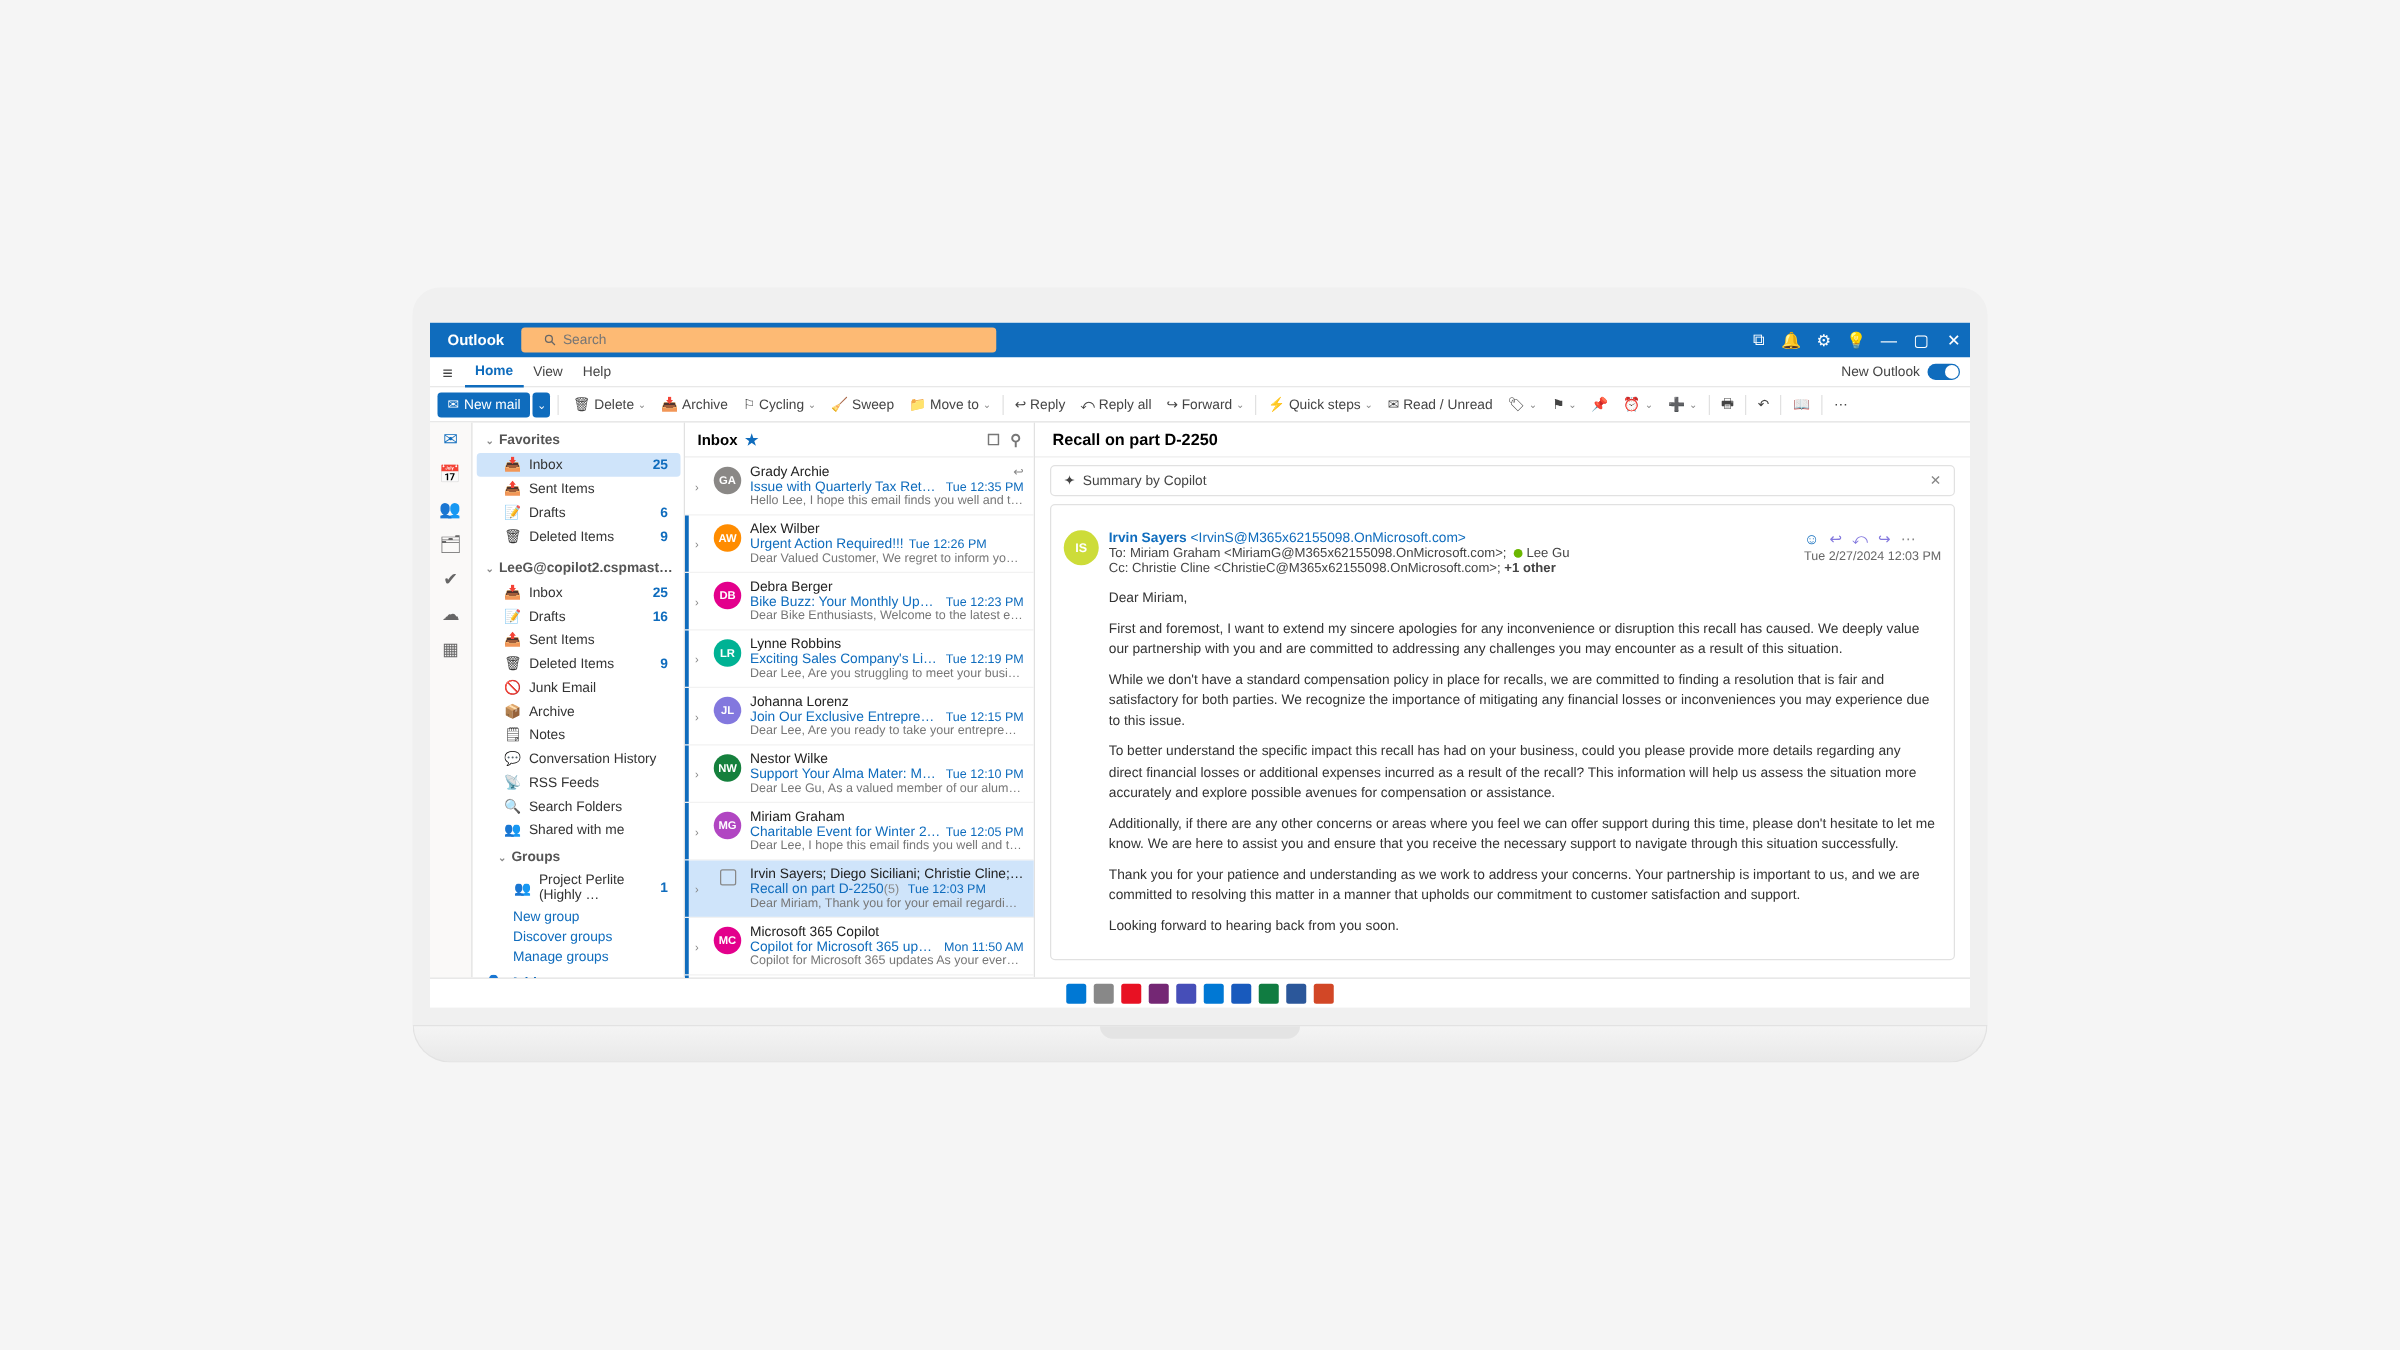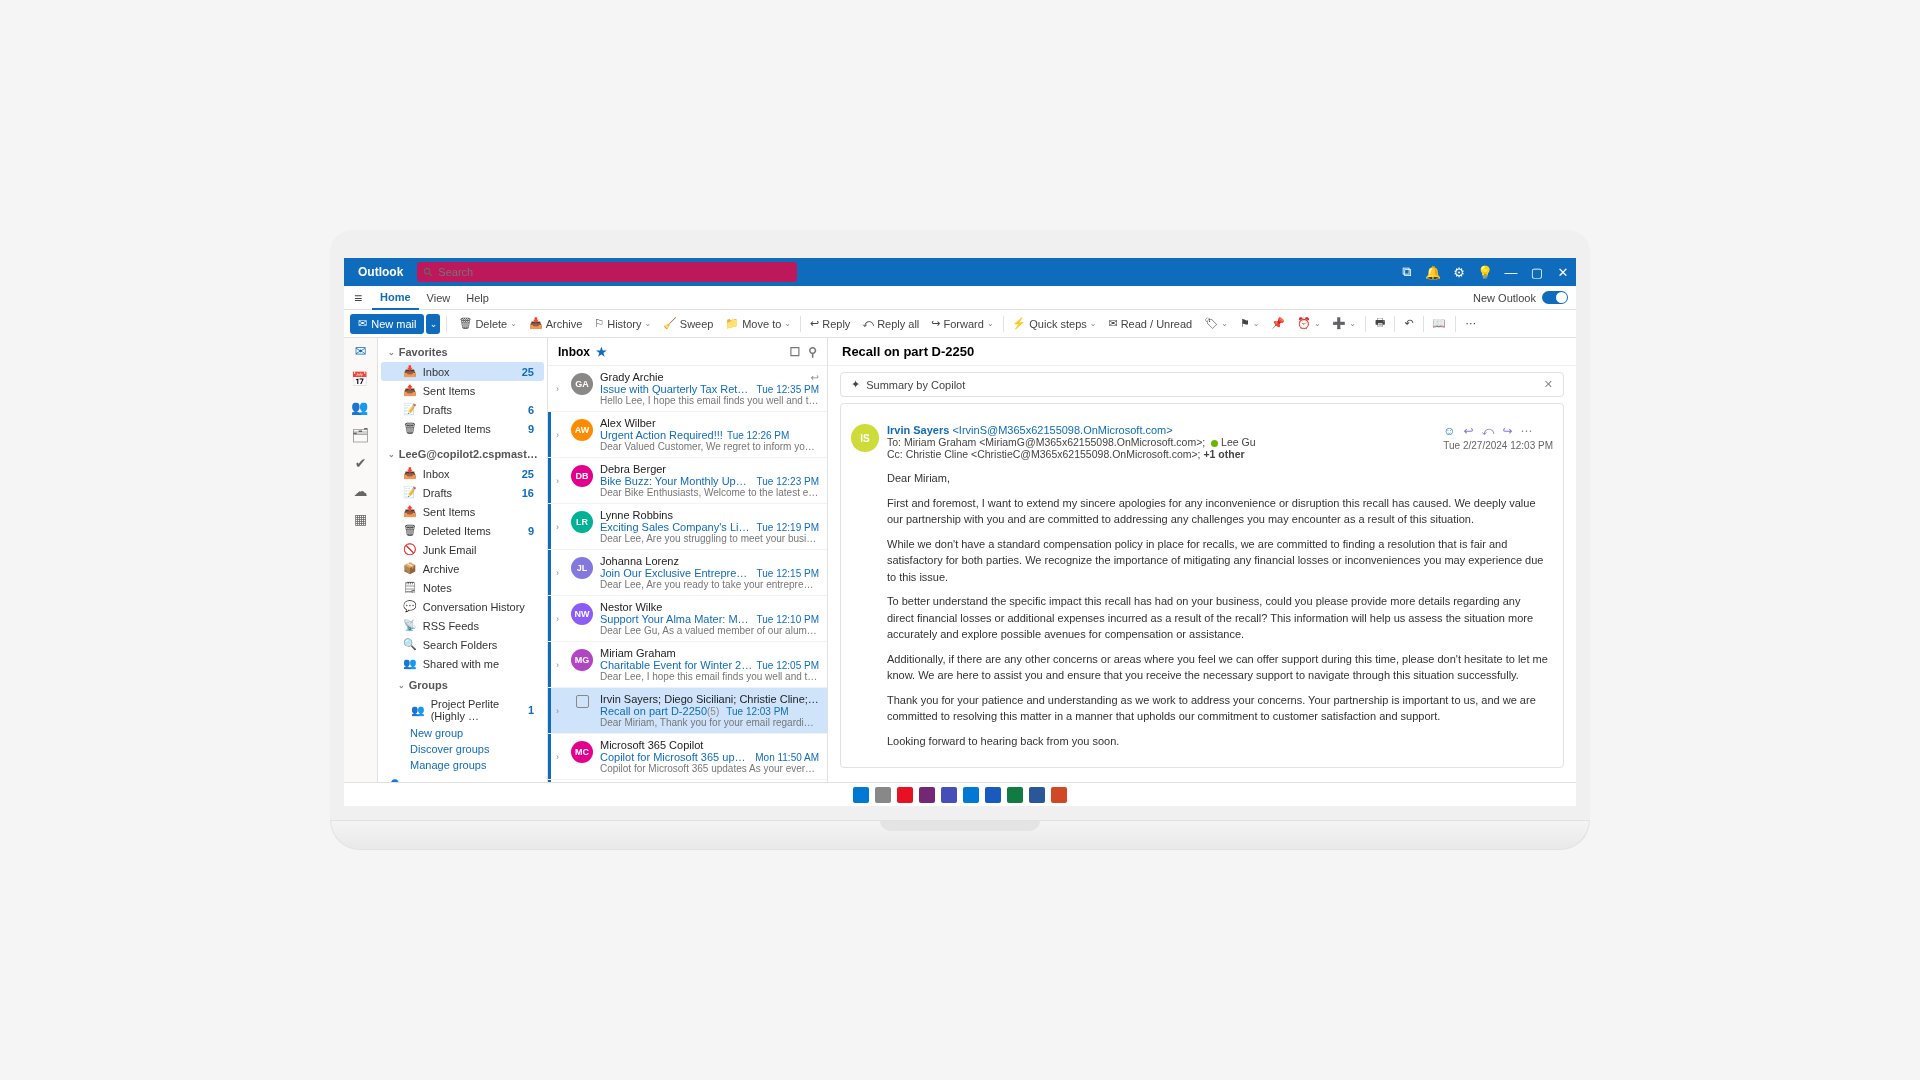--- a/index.html
+++ b/index.html
@@ -5,21 +5,21 @@
   * { box-sizing: border-box; margin:0; padding:0; font-family: "Segoe UI", Arial, sans-serif; }
   body { background:#f5f5f5; width:1920px; height:1080px; overflow:hidden; }
   .laptop { position:absolute; left:50%; top:50%; transform:translate(-50%,-50%); width:1260px; }
   .screen { background:#fff; border:14px solid #f0f0f0; border-top-width:28px; border-radius:22px 22px 0 0; height:590px; position:relative; overflow:hidden;}
   .camera { position:absolute; left:50%; top:-20px; width:6px;height:6px;border-radius:50%;background:#ccc;transform:translateX(-50%);}
   .base { height:30px; background:linear-gradient(#f4f4f4,#e9e9e9); border-radius:0 0 40px 40px; border:1px solid #e2e2e2;}
   .base::before{content:"";display:block;width:160px;height:10px;background:#e4e4e4;border-radius:0 0 10px 10px;margin:0 auto;}
   
   .titlebar { height:28px; background:#0f6cbd; color:#fff; display:flex; align-items:center; font-size:12px; }
   .titlebar .appname{ padding:0 14px; font-weight:600;}
-  .searchbox { flex:0 0 380px; height:20px; background:#be185d; border-radius:3px; display:flex; align-items:center; padding:0 6px; color:#666;}
+  .searchbox { flex:0 0 380px; height:20px; background:#fdba74; border-radius:3px; display:flex; align-items:center; padding:0 18px; color:#666;}
   .searchbox svg{width:11px;height:11px;fill:#666;margin-right:4px;}
   .searchbox input{border:none;outline:none;font-size:11px;flex:1;background:transparent;}
   .title-spacer{flex:1;}
   .title-icon{width:26px;text-align:center;font-size:13px;cursor:pointer;}
   
   .menubar { height:24px; display:flex; align-items:center; border-bottom:1px solid #e1e1e1; font-size:11px; color:#444; background:#fff;}
   .hamburger{width:28px;text-align:center;font-size:14px;cursor:pointer;}
   .menutab{padding:0 8px;height:24px;display:flex;align-items:center;cursor:pointer;}
   .menutab.active{color:#0f6cbd;border-bottom:2px solid #0f6cbd;font-weight:600;}
   .menu-spacer{flex:1;}
@@ -141,21 +141,21 @@
             <span>🗑</span>
             <span>Delete</span>
             <span class="chev">⌄</span>
           </div>
           <div class="rbtn">
             <span>📥</span>
             <span>Archive</span>
           </div>
           <div class="rbtn">
             <span>⚐</span>
-            <span>History</span>
+            <span>Cycling</span>
             <span class="chev">⌄</span>
           </div>
           <div class="rbtn">
             <span>🧹</span>
             <span>Sweep</span>
           </div>
           <div class="rbtn">
             <span>📁</span>
             <span>Move to</span>
             <span class="chev">⌄</span>
@@ -411,21 +411,21 @@
                 </div>
       <div class="msgrow">
                   <span class="subject">Join Our Exclusive Entrepreneur Club Today!</span>
                   <span class="msgtime">Tue 12:15 PM</span>
                 </div>
       <div class="preview">Dear Lee, Are you ready to take your entrepreneurial journey to …</div>
     </div>
             </div>
             <div class="msg unread">
               <span style="width:8px;display:flex;align-items:center;color:#888;font-size:9px;">›</span>
-    <div class="avatar" style="background:#8b5cf6">NW</div>
+    <div class="avatar" style="background:#15803d">NW</div>
     <div class="msgbody">
       <div class="msgrow">
                   <span class="sender">Nestor Wilke</span>
                 </div>
       <div class="msgrow">
                   <span class="subject">Support Your Alma Mater: Make a Difference Today!</span>
                   <span class="msgtime">Tue 12:10 PM</span>
                 </div>
       <div class="preview">Dear Lee Gu, As a valued member of our alumni community, you u…</div>
     </div>

